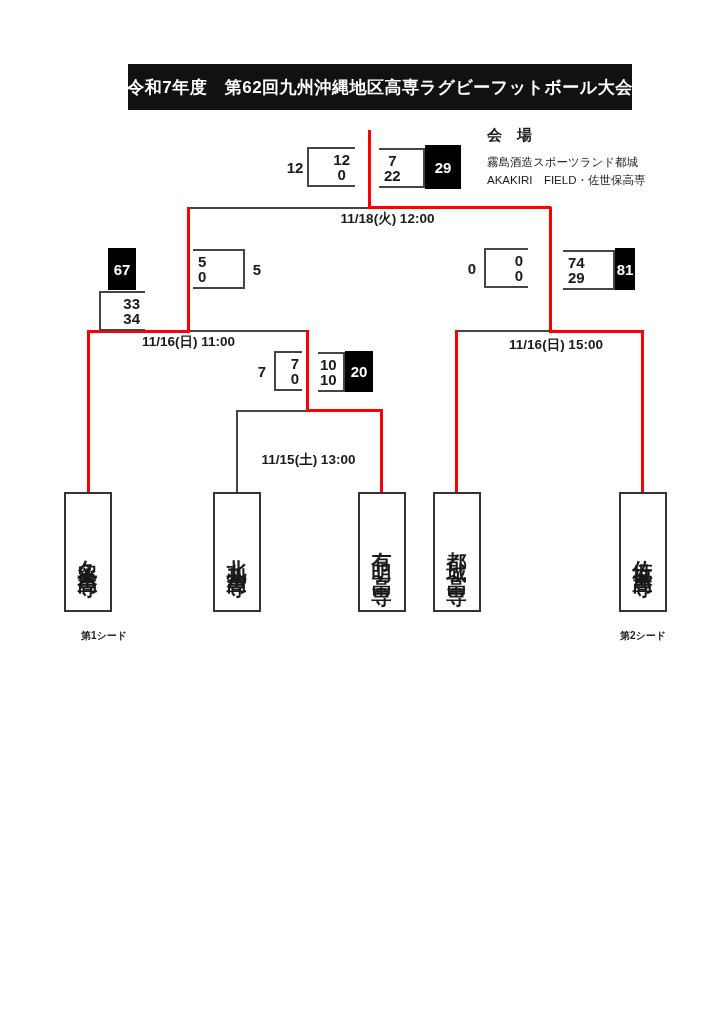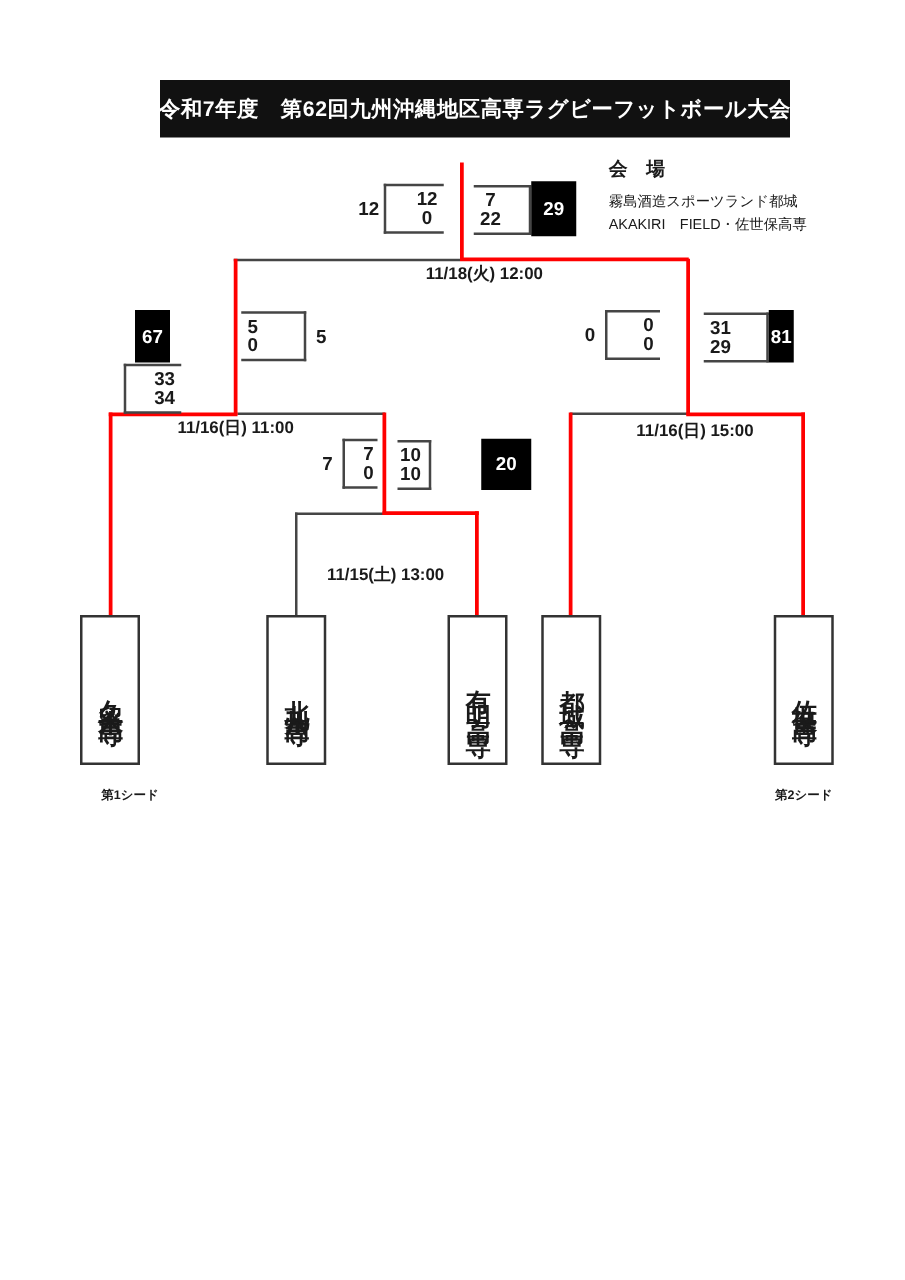--- a/index.html
+++ b/index.html
@@ -128,21 +128,21 @@
     <div class="bracket bl" style="width:44px;">
       <div class="halves">
         <span>0</span>
         <span>0</span>
       </div>
     </div>
   </div>
   <div class="score" style="left:563px;top:248px;">
     <div class="bracket br" style="width:52px;margin-top:1px;">
       <div class="halves">
-        <span>31</span>
+        <span>74</span>
         <span>29</span>
       </div>
     </div>
     <div class="winbox" style="width:20px;height:42px;">81</div>
   </div>
   <div class="date" style="left:500px;top:336px;width:112px;">11/16(日) 15:00</div>
 
   <div class="score" style="left:250px;top:351px;">
     <div class="total">7</div>
     <div class="bracket bl" style="width:28px;">
@@ -152,21 +152,21 @@
       </div>
     </div>
   </div>
   <div class="score" style="left:318px;top:351px;">
     <div class="bracket br" style="width:27px;">
       <div class="halves" style="padding:3px 2px;">
         <span>10</span>
         <span>10</span>
       </div>
     </div>
-    <div class="winbox" style="width:40px;height:41px;margin-left:40px;">20</div>
+    <div class="winbox" style="width:28px;height:41px;">20</div>
   </div>
   <div class="date" style="left:251px;top:415px;width:115px;margin-top:36px;">11/15(土) 13:00</div>
 
   <div class="team-box" style="left:64px;">
     <div class="team-name n5">久留米高専</div>
   </div>
   <div class="team-box" style="left:213px;">
     <div class="team-name n5">北九州高専</div>
   </div>
   <div class="team-box" style="left:358px;">

